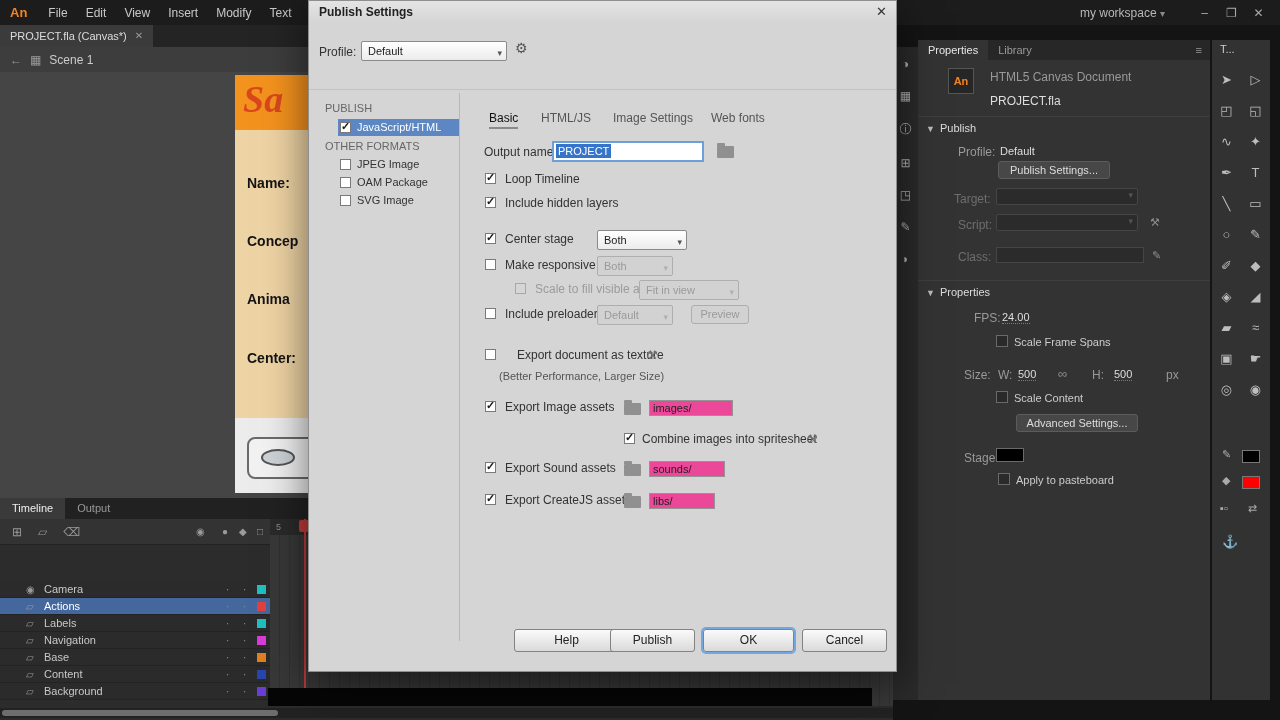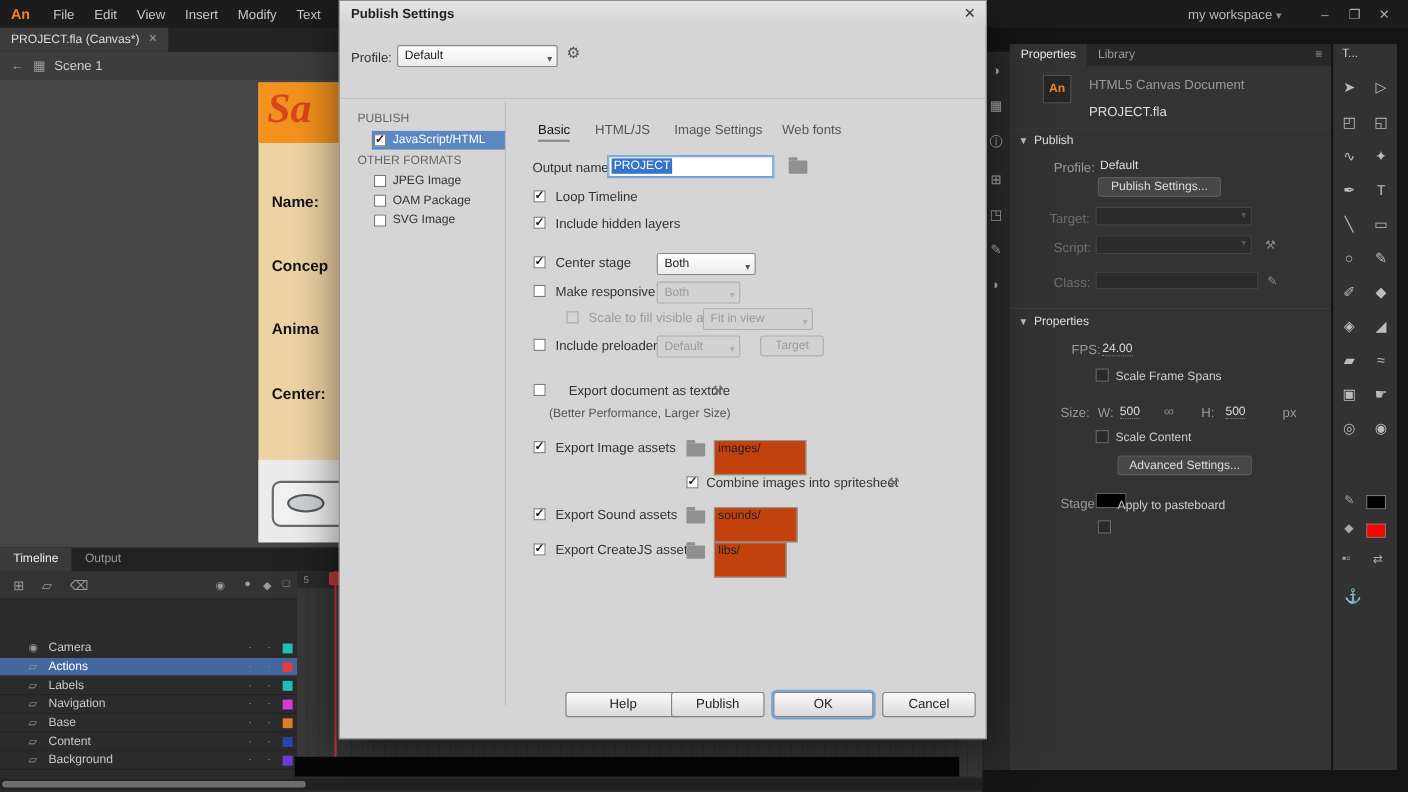--- a/index.html
+++ b/index.html
@@ -96,21 +96,21 @@
 .cb.dis{background:#d6d6d6;border-color:#a8a8a8}
 .lbl{position:absolute;color:#333;font-size:12px;white-space:nowrap}
 .lbl.dis{color:#9b9b9b}
 .note{position:absolute;color:#555;font-size:11px}
 .sideh{position:absolute;color:#666;font-size:11px}
 .selrow{position:absolute;left:29px;top:118px;width:121px;height:17px;background:#5c87c3}
 .dtab{position:absolute;top:110px;color:#555;font-size:12px}
 .dtab.active{color:#111;border-bottom:2px solid #8a8a8a;padding-bottom:2px}
 .outname{position:absolute;left:244px;top:141px;width:150px;height:19px;background:#fff;border:1px solid #6f9fd8;box-shadow:0 0 0 1px #6f9fd8;line-height:17px;padding-left:2px;font-size:11px}
 .seltxt{background:#3674c9;color:#fff;padding:1px 2px}
-.field{position:absolute;height:32px;background:#c2410c;border:1px solid #949494;font-size:11px;color:#222;line-height:14px;padding-left:3px}
+.field{position:absolute;height:16px;background:#ec4899;border:1px solid #949494;font-size:11px;color:#222;line-height:14px;padding-left:3px}
 .btn{position:absolute;height:23px;background:linear-gradient(#fafafa,#dadada);border:1px solid #828282;border-radius:3px;text-align:center;line-height:21px;font-size:12px;color:#222}
 .btn.primary{box-shadow:0 0 0 2px #74a7e0}
 .btn.dis{background:#d2d2d2;color:#9a9a9a;border-color:#aeaeae;font-size:11px;height:19px;line-height:17px}
 .folder{position:absolute;width:17px;height:12px;background:#909090;border-radius:1px}
 .folder::before{content:"";position:absolute;left:0;top:-3px;width:8px;height:3px;background:#909090;border-radius:1px 1px 0 0}
 .wrench{position:absolute;color:#6e6e6e;font-size:12px}
 .gear{position:absolute;color:#555;font-size:14px}
 </style>
 </head>
 <body>
@@ -314,21 +314,21 @@
 
   <div class="dcb" style="left:78px;top:351px"></div>
   <span class="pv" style="left:96px;top:352px;color:#ccc">Scale Content</span>
 
   <div class="dbtn" style="left:98px;top:374px;width:122px">Advanced Settings...</div>
 
   <span class="pl" style="left:46px;top:411px">Stage:</span>
   <div class="dswatch" style="left: 78px; top: 408px; width: 28px; height: 14px; background-color: rgb(0, 0, 0);"></div>
 
   <div class="dcb" style="left:80px;top:433px"></div>
-  <span class="pv" style="left:98px;top:414px;color:#ccc">Apply to pasteboard</span>
+  <span class="pv" style="left:98px;top:434px;color:#ccc">Apply to pasteboard</span>
 </div>
 
 <div class="tools">
   <span class="ttab">T...</span>
   <div class="tgrid">
     <span class="tool">➤</span>
     <span class="tool">▷</span>
     <span class="tool">◰</span>
     <span class="tool">◱</span>
     <span class="tool">∿</span>
@@ -406,21 +406,21 @@
   <span class="lbl" style="left:196px;top:257px">Make responsive</span>
   <div class="drop dis" style="left:288px;top:255px;width:76px"><span>Both</span><span class="c">▾</span></div>
 
   <div class="cb dis" style="left:206px;top:282px"></div>
   <span class="lbl dis" style="left:226px;top:281px">Scale to fill visible area</span>
   <div class="drop dis" style="left:330px;top:279px;width:100px"><span>Fit in view</span><span class="c">▾</span></div>
 
   <div class="cb" style="left:176px;top:307px"></div>
   <span class="lbl" style="left:196px;top:306px">Include preloader</span>
   <div class="drop dis" style="left:288px;top:304px;width:76px"><span>Default</span><span class="c">▾</span></div>
-  <div class="btn dis" style="left:382px;top:304px;width:58px">Target</div>
+  <div class="btn dis" style="left:382px;top:304px;width:58px">Preview</div>
 
   <div class="cb" style="left:176px;top:348px"></div>
   <span class="lbl" style="left:208px;top:347px">Export document as texture</span>
   <span class="wrench" style="left:338px;top:347px">⚒</span>
   <span class="note" style="left:190px;top:369px">(Better Performance, Larger Size)</span>
 
   <div class="cb checked" style="left:176px;top:400px"></div>
   <span class="lbl" style="left:196px;top:399px">Export Image assets</span>
   <div class="folder" style="left:315px;top:402px"></div>
   <div class="field" style="left:340px;top:399px;width:84px">images/</div>

